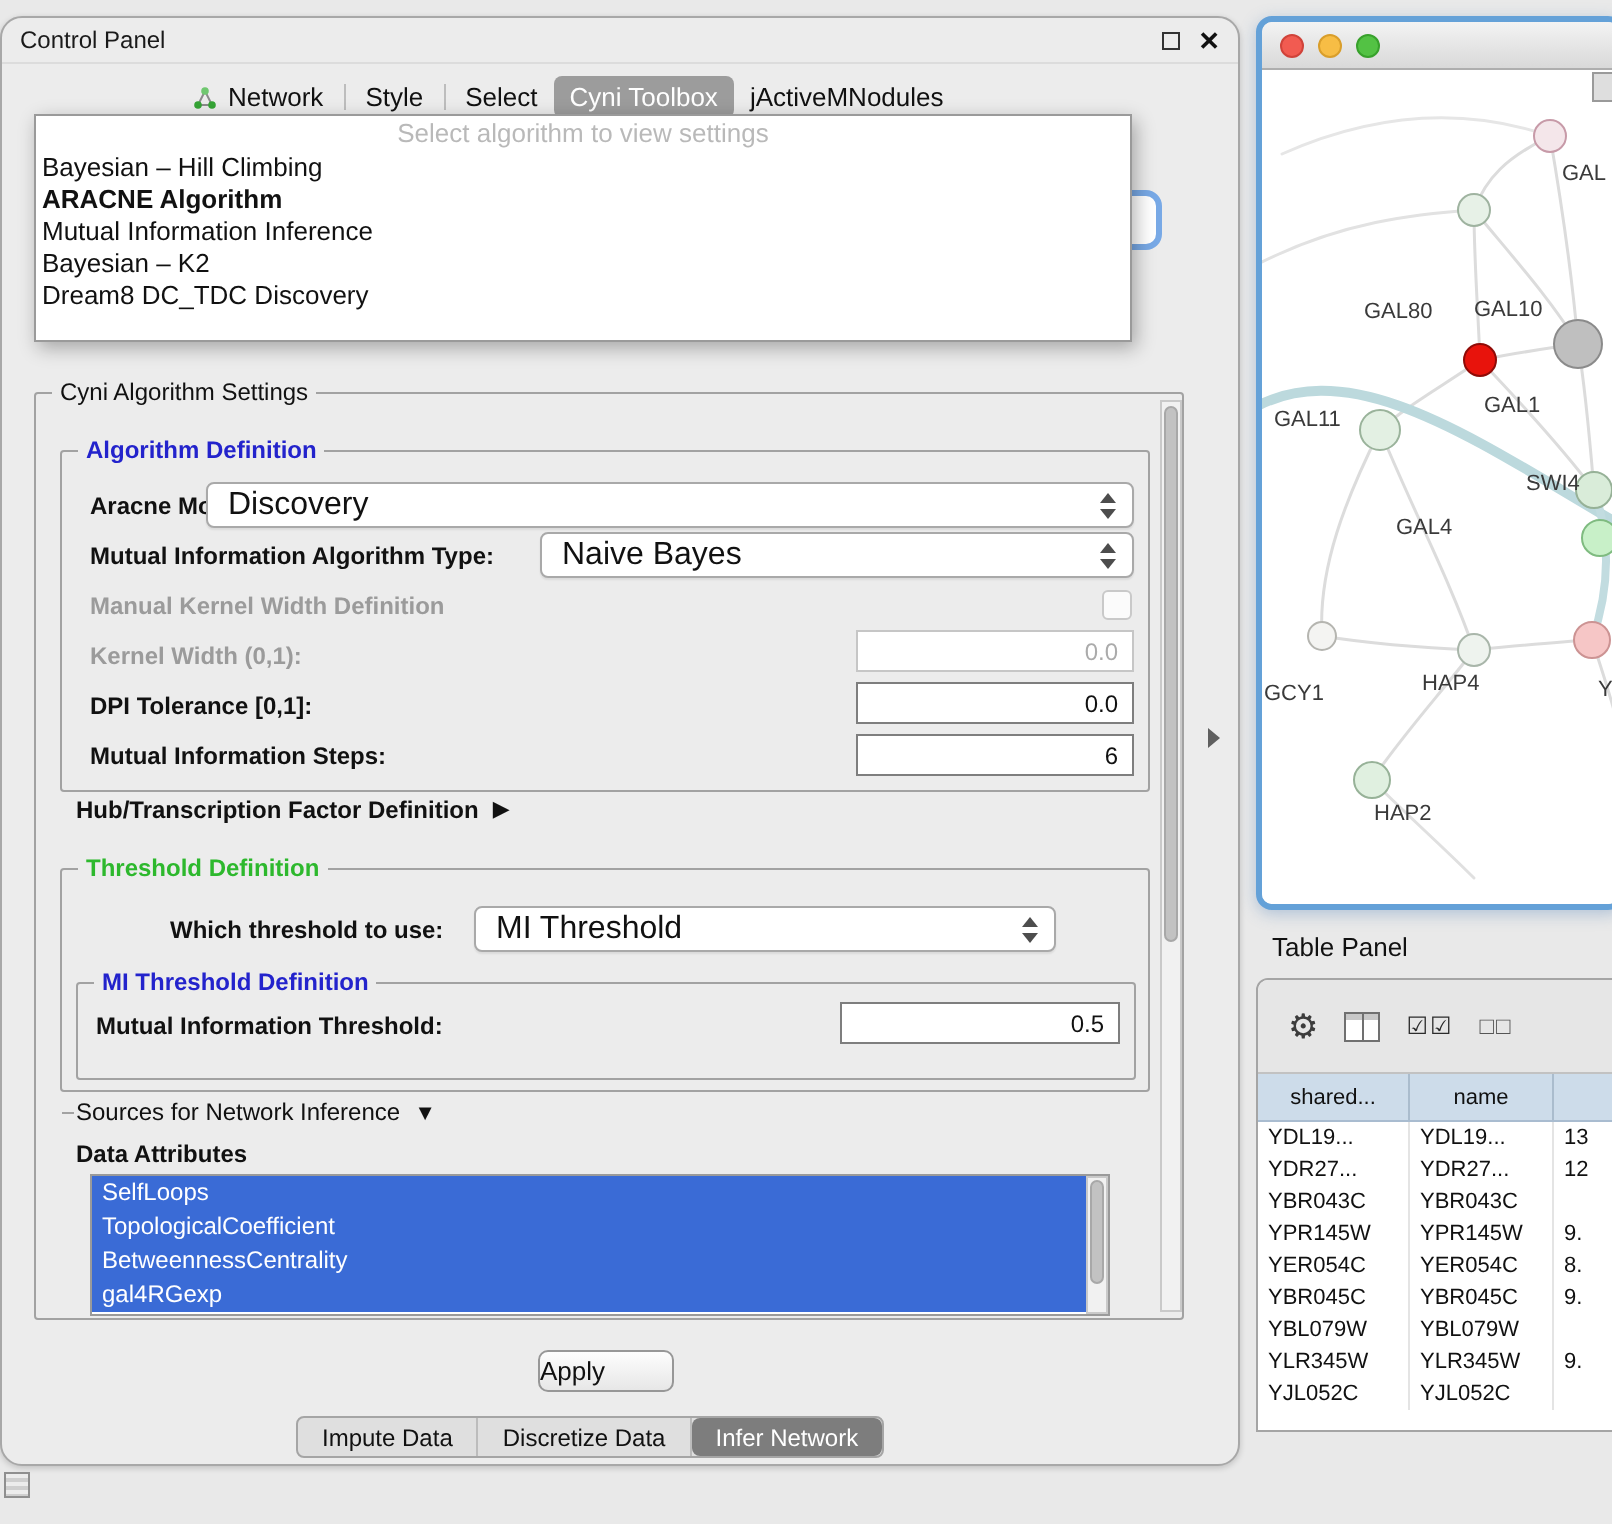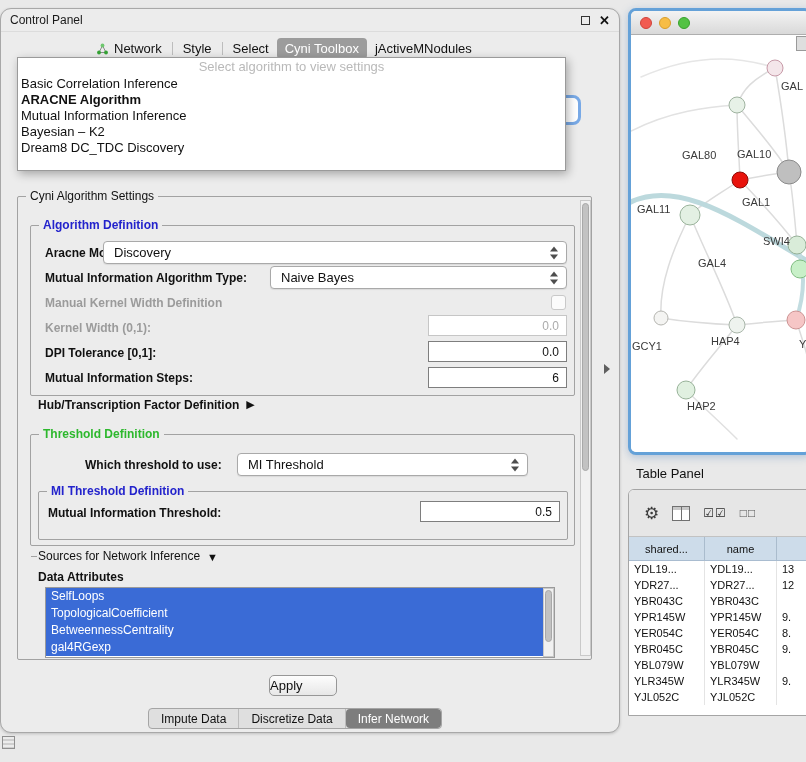--- a/index.html
+++ b/index.html
@@ -23,21 +23,21 @@
   .popup-item.sel{font-weight:bold}
 
   .group{border:1px solid #a2a2a2;border-radius:2px}
   .gtitle{position:absolute;top:-8px;left:8px;background:#ececec;padding:0 4px;font-size:12px;white-space:nowrap}
   .gtitle.blue{color:#2323cc;font-weight:bold}
   .gtitle.green{color:#2db82d;font-weight:bold}
 
   .lbl{font-size:12px;font-weight:bold;white-space:nowrap}
   .lbl.dis{color:#9b9b9b}
 
-  .combo{background:#fff;border:1px solid #a9a9a9;border-radius:4px;font-size:13px;display:flex;align-items:center;padding:0 10px;position:absolute;box-shadow:0 1px 1px rgba(0,0,0,.08)}
+  .combo{background:#fff;border:1px solid #a9a9a9;border-radius:4px;font-size:16px;display:flex;align-items:center;padding:0 10px;position:absolute;box-shadow:0 1px 1px rgba(0,0,0,.08)}
   .spinner{position:absolute;right:7px;top:50%;transform:translateY(-50%);width:9px;height:13px}
   .spinner:before,.spinner:after{content:"";position:absolute;left:0;border-left:4.5px solid transparent;border-right:4.5px solid transparent}
   .spinner:before{top:0;border-bottom:5px solid #4d4d4d}
   .spinner:after{bottom:0;border-top:5px solid #4d4d4d}
 
   .numfield{background:#fff;border:1px solid #7e7e7e;font-size:12px;display:flex;align-items:center;justify-content:flex-end;padding:0 7px;position:absolute}
   .numfield.dis{border-color:#c6c6c6;color:#ababab}
   .checkbox{background:#fbfbfb;border:1px solid #c9c9c9;border-radius:3px;position:absolute}
   .tri{font-size:11px;margin-left:7px}
   .tick{position:absolute;height:1px;background:#a2a2a2}
@@ -111,21 +111,21 @@
     <div class="toptab">
         <span>jActiveMNodules</span>
       </div>
   </div>
 
   <div class="abs" style="left:22px;top:95px;width:559px;height:30px;border:3px solid #78a9e6;border-radius:8px;background:#fff;z-index:5"></div>
 
   <div class="abs popup" style="left:17px;top:57px;width:549px;height:114px;z-index:50">
     <div class="popup-ph">Select algorithm to view settings</div>
     <div>
-        <div class="popup-item">Basic Correlation Inference</div>
+        <div class="popup-item">Bayesian – Hill Climbing</div>
         <div class="popup-item sel">ARACNE Algorithm</div>
         <div class="popup-item">Mutual Information Inference</div>
         <div class="popup-item">Bayesian – K2</div>
         <div class="popup-item">Dream8 DC_TDC Discovery</div>
       </div>
   </div>
 
   <div class="abs group" style="left:17px;top:196px;width:575px;height:464px">
     <span class="gtitle">Cyni Algorithm Settings</span>
   </div>

